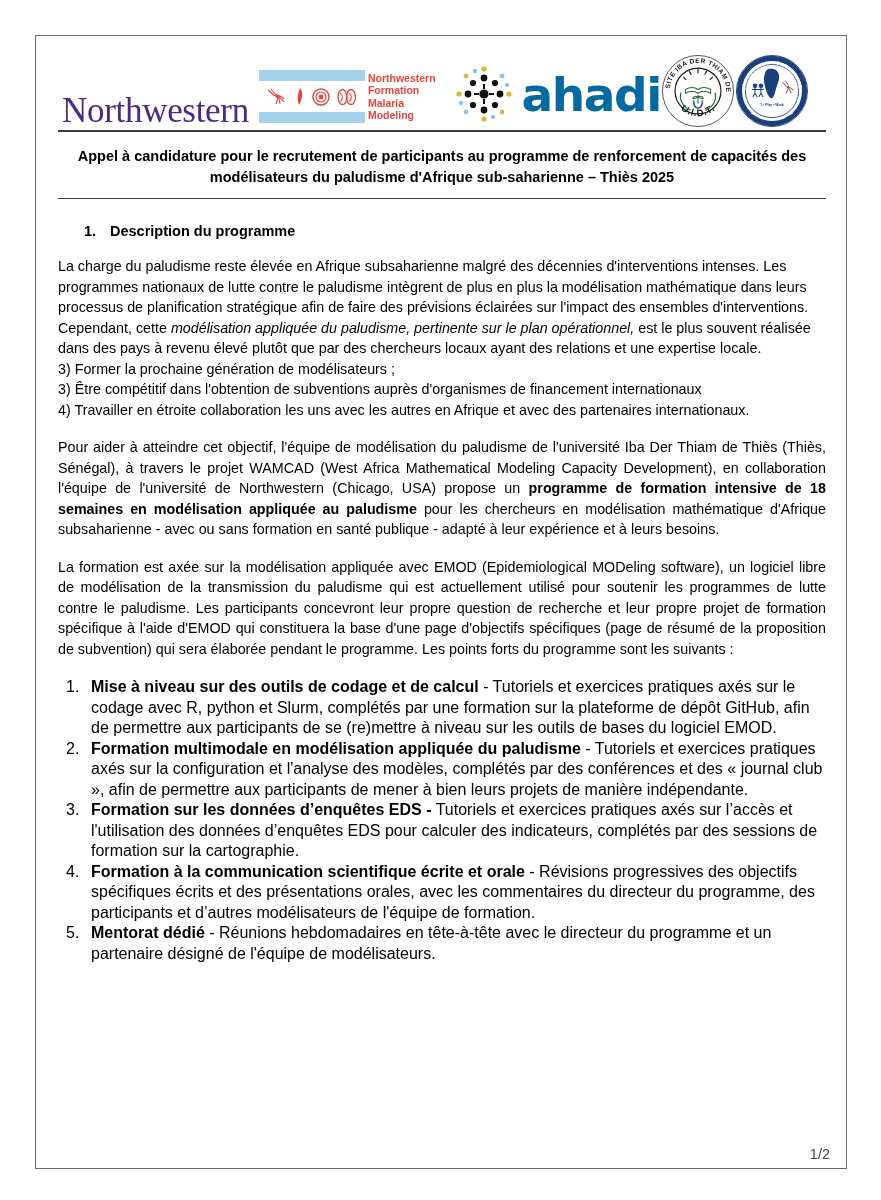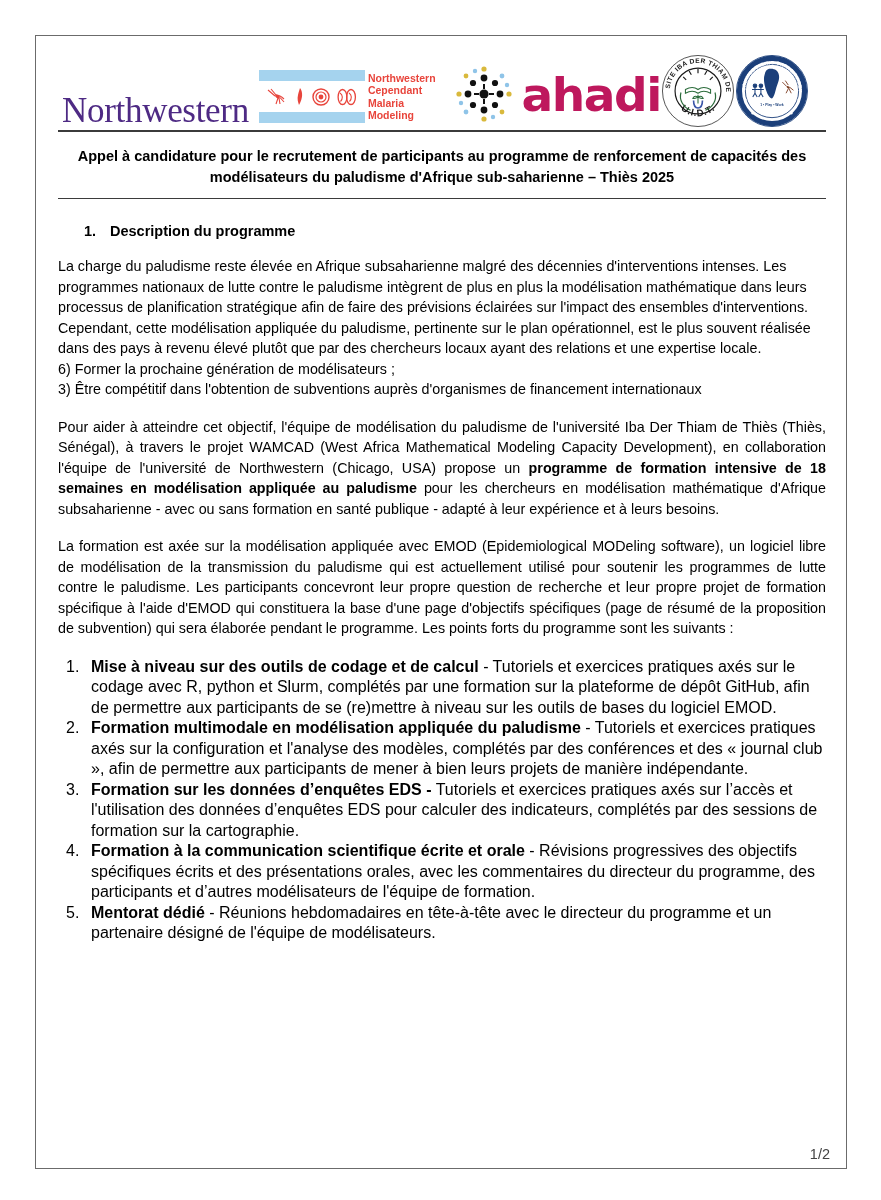--- a/index.html
+++ b/index.html
@@ -103,21 +103,21 @@
     display: flex;
     align-items: center;
     gap: 4px;
     padding-left: 14px;
   }
   .ahadi-word {
     font-family: "DejaVu Sans", sans-serif;
     font-size: 47px;
     font-weight: bold;
     letter-spacing: -1.5px;
-    color: #be185d;
+    color: #0369a1;
     line-height: 1;
   }
 
   
   .seal { flex: 0 0 auto; }
 
   
   .doc-title {
     font-size: 14.5px;
     font-weight: bold;
@@ -140,21 +140,21 @@
   }
   .section-head .num { width: 26px; }
 
   p.body {
     font-size: 14.3px;
     line-height: 20.5px;
     margin: 17px 0 0 0;
   }
   p.body.just { text-align: justify; }
   .u { text-decoration: underline; }
-  .i { }
+  .i { font-style: italic; }
   .b { font-weight: bold; }
 
   .goal-list {
     font-size: 14.3px;
     line-height: 20.5px;
     margin: 0;
   }
   .goal-list .gl {
     margin: 0;
     padding-left: 18px;
@@ -227,21 +227,21 @@
             <svg width="22" height="18" viewBox="0 0 22 18">
               <ellipse cx="6.5" cy="9" rx="4.4" ry="7.5" fill="none" stroke="#e8453c" stroke-width="1.3"></ellipse>
               <ellipse cx="15" cy="9" rx="4.4" ry="7.5" fill="none" stroke="#e8453c" stroke-width="1.3"></ellipse>
               <path d="M4 5 C7 7 7 11 4.5 13.5" stroke="#e8453c" stroke-width="1.1" fill="none"></path>
               <path d="M13 5 C16 7 16 11 13.5 13.5" stroke="#e8453c" stroke-width="1.1" fill="none"></path>
             </svg>
           </div>
         </div>
         <div class="numm-text">
           <div>Northwestern</div>
-          <div>Cependant</div>
+          <div>Formation</div>
           <div>Malaria</div>
           <div>Modeling</div>
         </div>
       </div>
 
       <div class="ahadi">
         <svg width="68" height="68" viewBox="0 0 68 68">
           <g fill="#111111">
             <circle cx="34" cy="34" r="4.6"></circle>
             <circle cx="34" cy="18" r="3.4"></circle>
@@ -345,22 +345,23 @@
 
     <div class="section-head">
       <span class="num">1.</span>
       <span>Description du programme</span>
     </div>
 
     <p class="body"><span>La charge du paludisme reste élevée en Afrique subsaharienne malgré des décennies d'interventions intenses. Les programmes nationaux de lutte contre le paludisme intègrent de plus en plus la modélisation mathématique dans leurs processus de planification stratégique afin de faire des prévisions éclairées sur l'impact des ensembles d'interventions. Cependant, cette </span><span class="i">modélisation appliquée du paludisme, pertinente sur le plan opérationnel,</span><span> est le plus souvent réalisée dans des pays à revenu élevé plutôt que par des chercheurs locaux ayant des relations et une expertise locale.</span></p>
 
 
     <div class="goal-list">
-      <div class="gl">6) Former la prochaine génération de modélisateurs ;</div>
+      <div class="gl">3) Former la prochaine génération de modélisateurs ;</div>
       <div class="gl">3) Être compétitif dans l'obtention de subventions auprès d'organismes de financement internationaux</div>
+      <div class="gl">4) Travailler en étroite collaboration les uns avec les autres en Afrique et avec des partenaires internationaux.</div>
     </div>
 
     <p class="body just"><span>Pour aider à atteindre cet objectif, l'équipe de modélisation du paludisme de l'université Iba Der Thiam de Thiès (Thiès, Sénégal), à travers le projet WAMCAD (West Africa Mathematical Modeling Capacity Development), en collaboration l'équipe de l'université de Northwestern (Chicago, USA)  propose un </span><span class="b">programme de formation intensive de 18 semaines en modélisation appliquée au paludisme</span><span> pour les chercheurs en modélisation mathématique d'Afrique subsaharienne - avec ou sans formation en santé publique - adapté à leur expérience et à leurs besoins.</span></p>
 
     <p class="body just">La formation est axée sur la modélisation appliquée avec EMOD (Epidemiological MODeling software), un logiciel libre de modélisation de la transmission du paludisme qui est actuellement utilisé pour soutenir les programmes de lutte contre le paludisme. Les participants concevront leur propre question de recherche et leur propre projet de formation spécifique à l'aide d'EMOD qui constituera la base d'une page d'objectifs spécifiques (page de résumé de la proposition de subvention) qui sera élaborée pendant le programme. Les points forts du programme sont les suivants :</p>
 
     <ol class="highlights">
       <li><span class="b">Mise à niveau sur des outils de codage et de calcul</span><span> - Tutoriels et exercices pratiques axés sur le codage avec R, python et Slurm, complétés par une formation sur la plateforme de dépôt GitHub, afin de permettre aux participants de se (re)mettre à niveau sur les outils de bases du logiciel EMOD.</span></li>
       <li><span class="b">Formation multimodale en modélisation appliquée du paludisme</span><span> - Tutoriels et exercices pratiques axés sur la configuration et l'analyse des modèles, complétés par des conférences et des « journal club », afin de permettre aux participants de mener à bien leurs projets de manière indépendante.</span></li>
       <li><span class="b">Formation sur les données d’enquêtes EDS -</span><span> Tutoriels et exercices pratiques axés sur l’accès et l'utilisation des données d’enquêtes EDS pour calculer des indicateurs, complétés par des sessions de formation sur la cartographie.</span></li>

